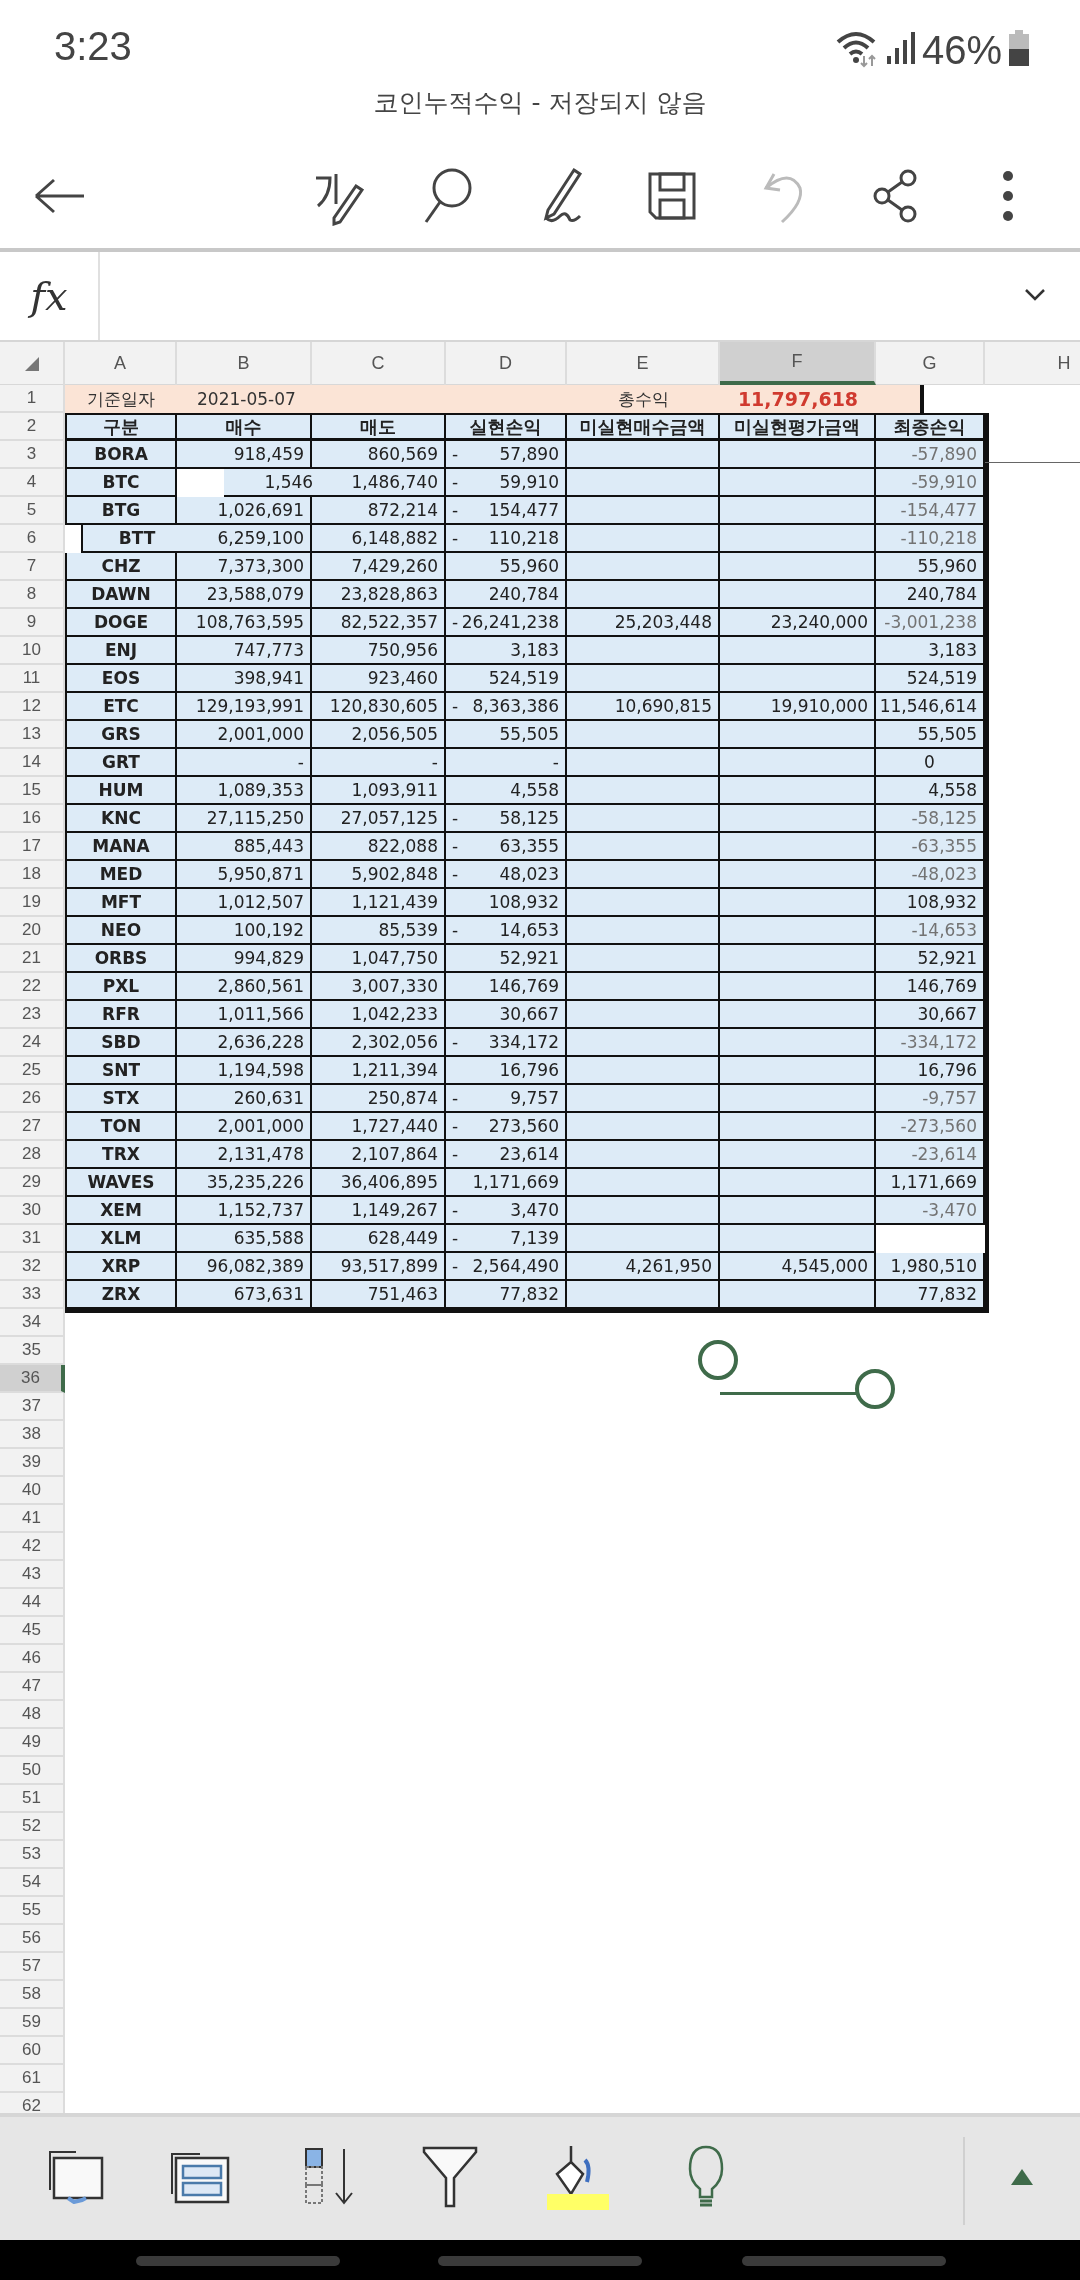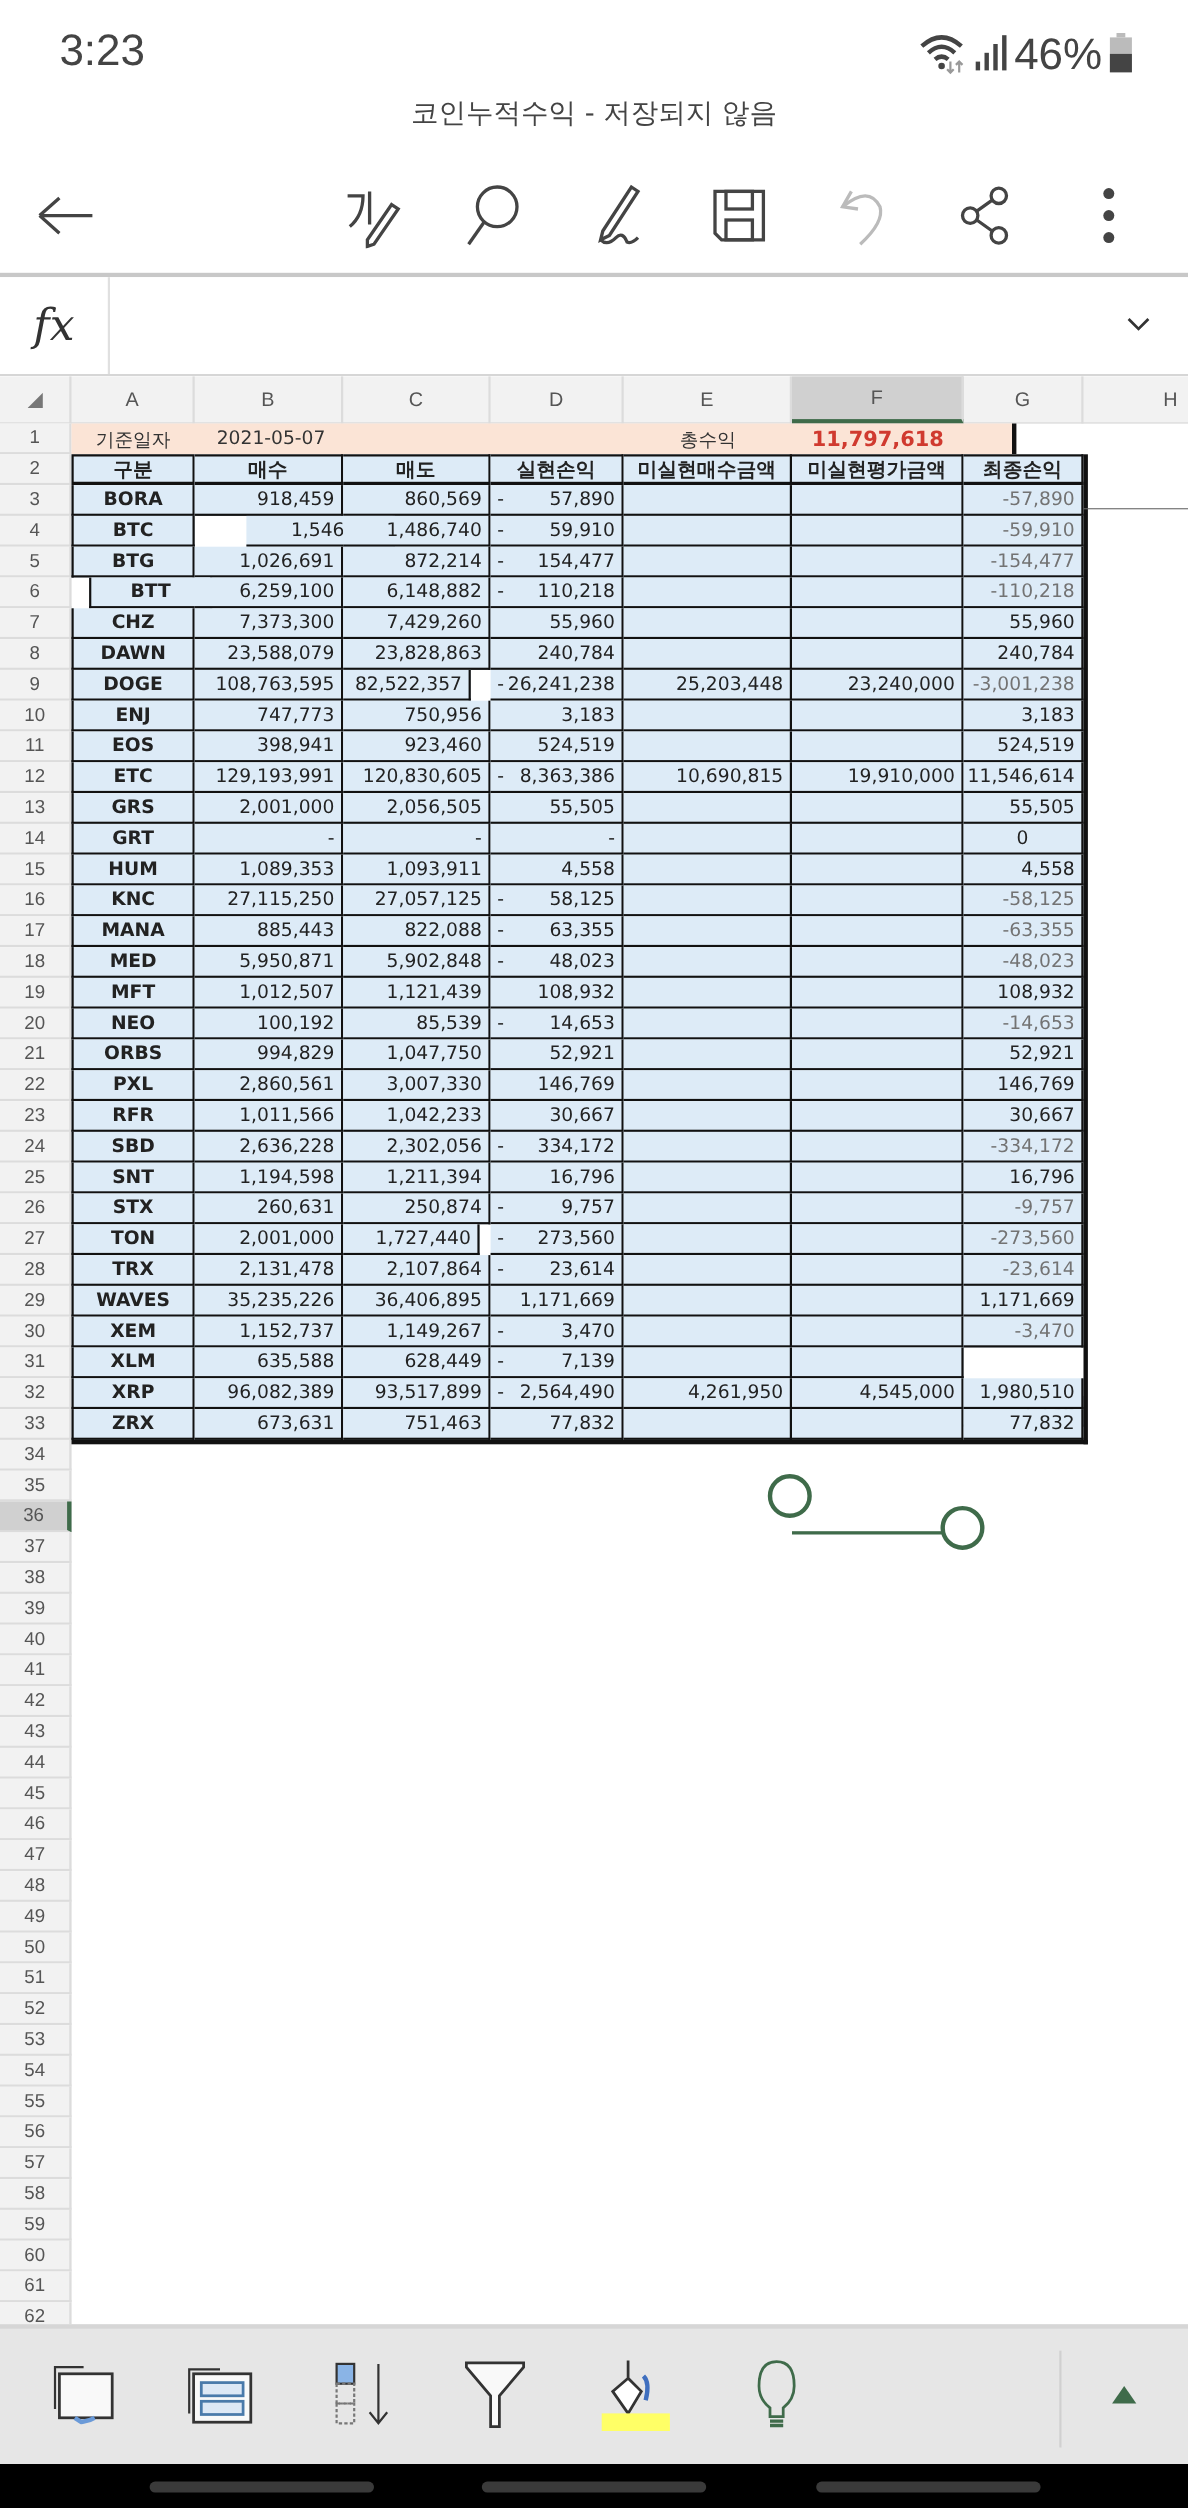--- a/index.html
+++ b/index.html
@@ -317,21 +317,21 @@
       <div class="cell data" style="left: 811px; top: 168px; width: 109px;">55,960</div>
       <div class="cell data name" style="left: 0px; top: 196px; width: 112px; border-left: 2px solid rgb(17, 17, 17);">DAWN</div>
       <div class="cell data" style="left: 112px; top: 196px; width: 135px;">23,588,079</div>
       <div class="cell data" style="left: 247px; top: 196px; width: 134px;">23,828,863</div>
       <div class="cell data" style="left: 381px; top: 196px; width: 121px;">240,784</div>
       <div class="cell data" style="left: 502px; top: 196px; width: 153px;"></div>
       <div class="cell data" style="left: 655px; top: 196px; width: 156px;"></div>
       <div class="cell data" style="left: 811px; top: 196px; width: 109px;">240,784</div>
       <div class="cell data name" style="left: 0px; top: 224px; width: 112px; border-left: 2px solid rgb(17, 17, 17);">DOGE</div>
       <div class="cell data" style="left: 112px; top: 224px; width: 135px;">108,763,595</div>
-      <div class="cell data" style="left: 247px; top: 224px; width: 116px;">82,522,357</div>
+      <div class="cell data" style="left: 247px; top: 224px; width: 134px;">82,522,357</div>
       <div class="cell data" style="left: 381px; top: 224px; width: 121px;">
         <span class="minus-lead">-</span>
         <span>26,241,238</span>
       </div>
       <div class="cell data" style="left: 502px; top: 224px; width: 153px;">25,203,448</div>
       <div class="cell data" style="left: 655px; top: 224px; width: 156px;">23,240,000</div>
       <div class="cell data neg" style="left: 811px; top: 224px; width: 109px;">-3,001,238</div>
       <div class="cell data name" style="left: 0px; top: 252px; width: 112px; border-left: 2px solid rgb(17, 17, 17);">ENJ</div>
       <div class="cell data" style="left: 112px; top: 252px; width: 135px;">747,773</div>
       <div class="cell data" style="left: 247px; top: 252px; width: 134px;">750,956</div>
@@ -467,21 +467,21 @@
       <div class="cell data" style="left: 247px; top: 700px; width: 134px;">250,874</div>
       <div class="cell data" style="left: 381px; top: 700px; width: 121px;">
         <span class="minus-lead">-</span>
         <span>9,757</span>
       </div>
       <div class="cell data" style="left: 502px; top: 700px; width: 153px;"></div>
       <div class="cell data" style="left: 655px; top: 700px; width: 156px;"></div>
       <div class="cell data neg" style="left: 811px; top: 700px; width: 109px;">-9,757</div>
       <div class="cell data name" style="left: 0px; top: 728px; width: 112px; border-left: 2px solid rgb(17, 17, 17);">TON</div>
       <div class="cell data" style="left: 112px; top: 728px; width: 135px;">2,001,000</div>
-      <div class="cell data" style="left: 247px; top: 728px; width: 124px;">1,727,440</div>
+      <div class="cell data" style="left: 247px; top: 728px; width: 134px;">1,727,440</div>
       <div class="cell data" style="left: 381px; top: 728px; width: 121px;">
         <span class="minus-lead">-</span>
         <span>273,560</span>
       </div>
       <div class="cell data" style="left: 502px; top: 728px; width: 153px;"></div>
       <div class="cell data" style="left: 655px; top: 728px; width: 156px;"></div>
       <div class="cell data neg" style="left: 811px; top: 728px; width: 109px;">-273,560</div>
       <div class="cell data name" style="left: 0px; top: 756px; width: 112px; border-left: 2px solid rgb(17, 17, 17);">TRX</div>
       <div class="cell data" style="left: 112px; top: 756px; width: 135px;">2,131,478</div>
       <div class="cell data" style="left: 247px; top: 756px; width: 134px;">2,107,864</div>

